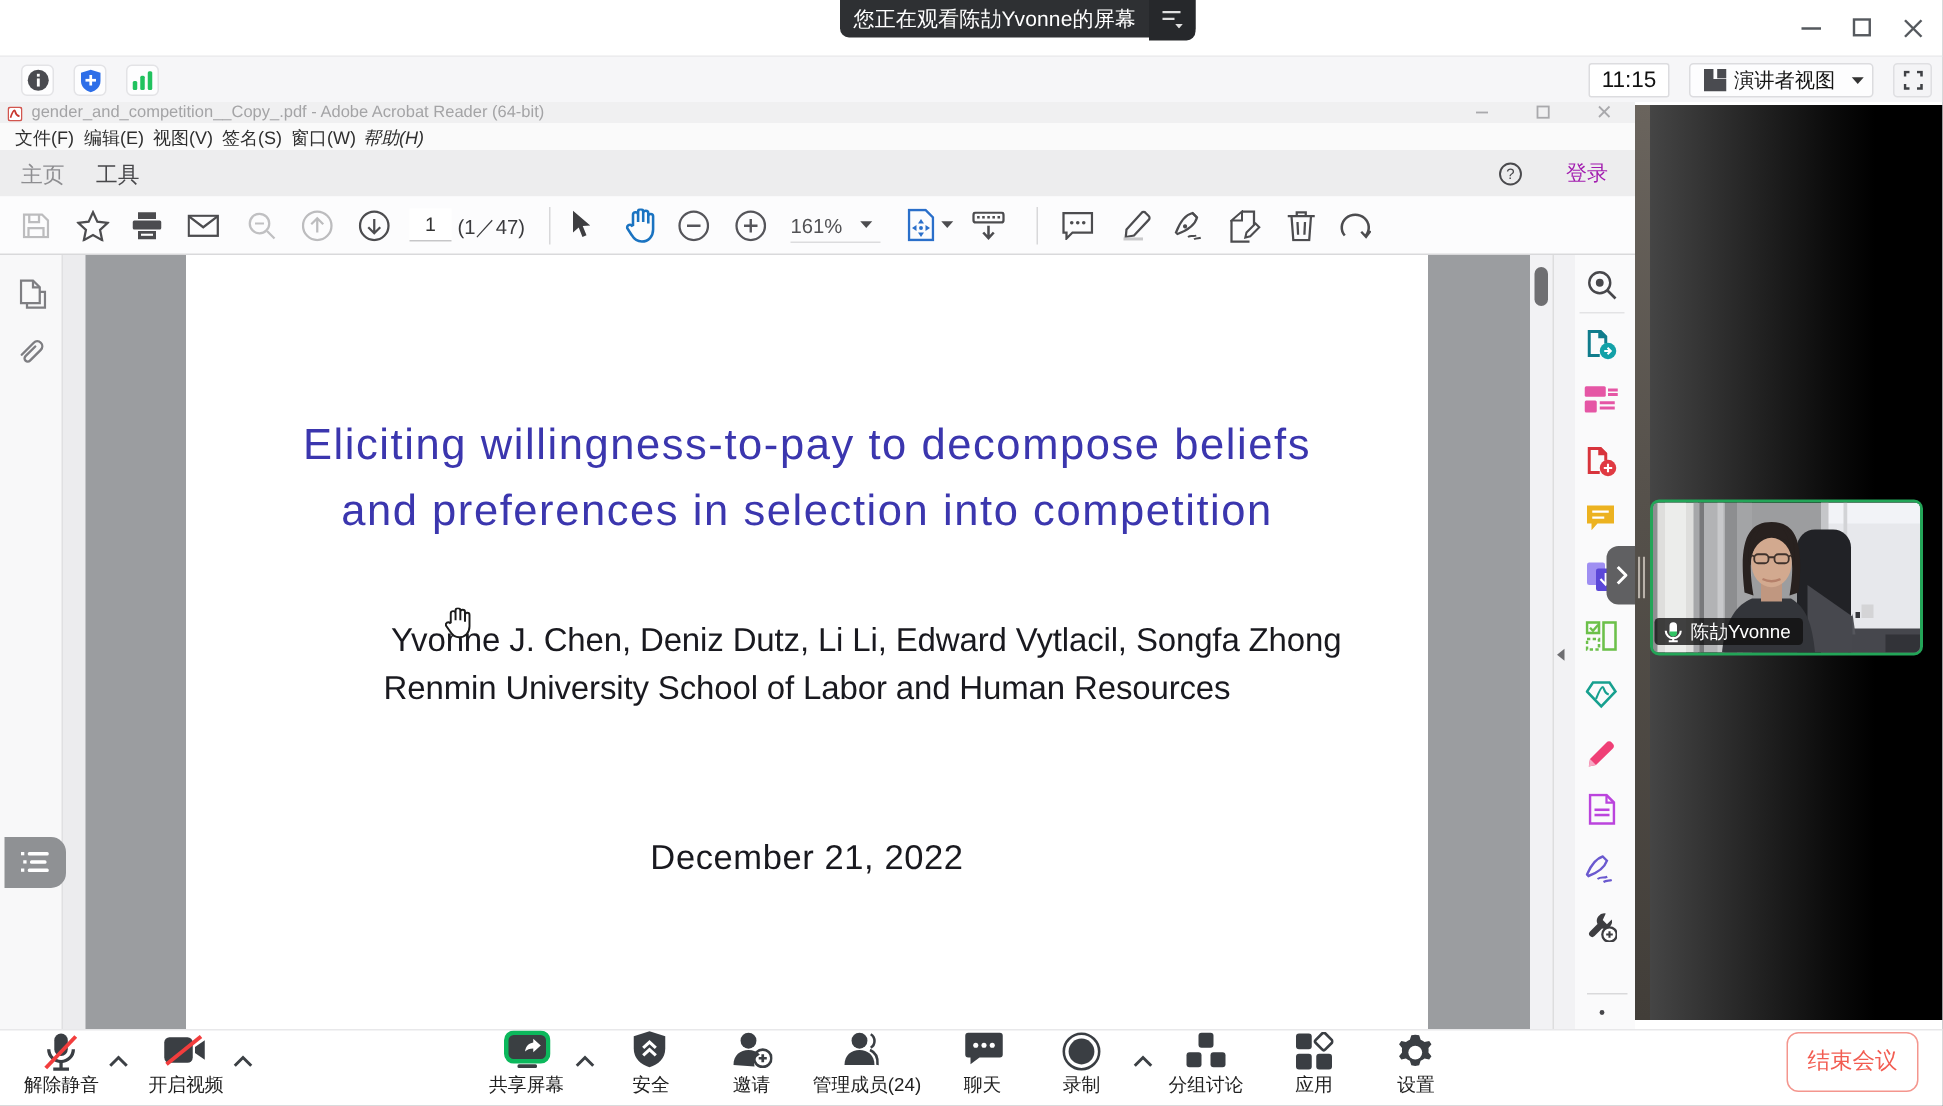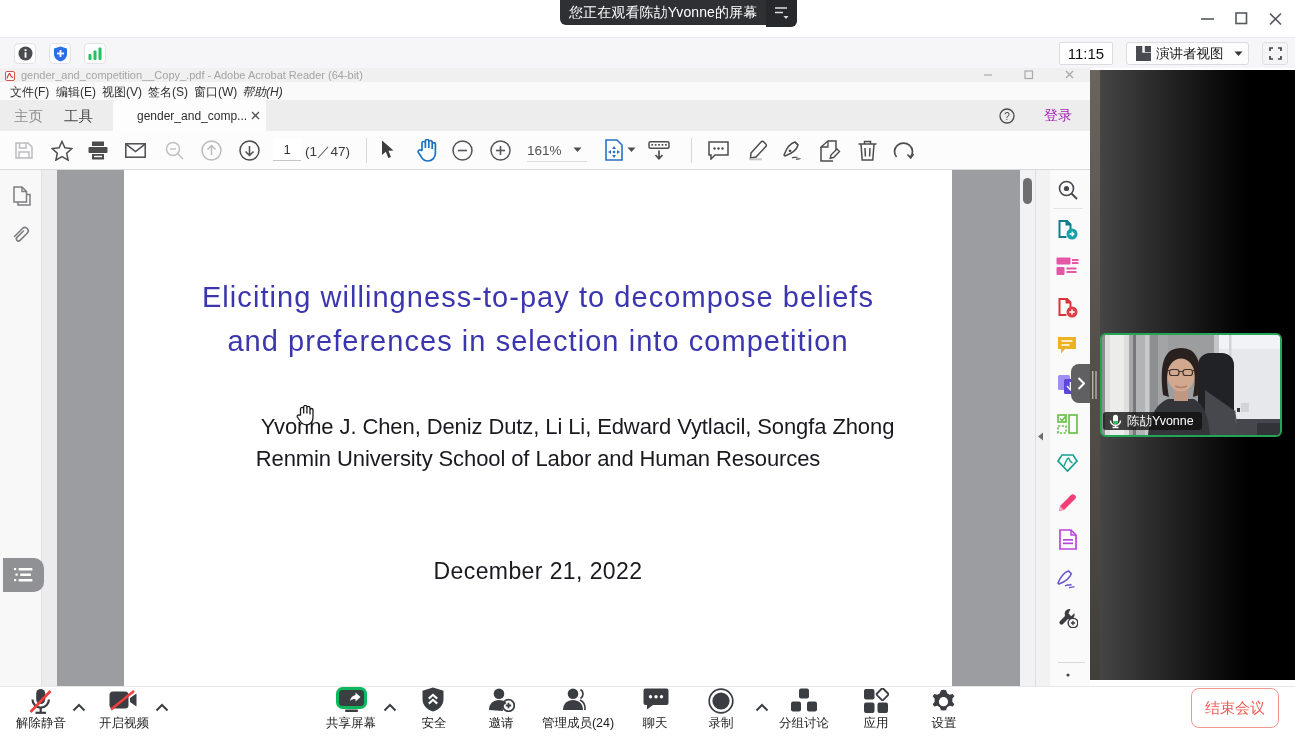--- a/index.html
+++ b/index.html
@@ -157,29 +157,20 @@
     <span style="left:56px;">编辑(E)</span>
     <span style="left:102px;">视图(V)</span>
     <span style="left:148px;">签名(S)</span>
     <span style="left:194px;">窗口(W)</span>
     <span style="left:242px;font-style:italic;">帮助(H)</span>
 </div>
 
 <div class="abs" id="tabbar">
   <span class="abs" style="left:14px; top:7px; font-size:14.5px; color:#8e8e91;">主页</span>
   <span class="abs" style="left:64px; top:7px; font-size:14.5px; color:#48484b;">工具</span>
-  <div id="tab">
-      <span class="abs" style="left:24px; top:8.5px; font-size:12px;">gender_and_comp...</span>
-    <svg class="abs" style="left:138px; top:11px;" width="9" height="9" viewBox="0 0 9 9">
-        <g stroke="#555" stroke-width="1.3">
-          <line x1="1" y1="1" x2="8" y2="8"></line>
-          <line x1="8" y1="1" x2="1" y2="8"></line>
-        </g>
-      </svg>
-  </div>
   <svg class="abs" style="left:999px; top:8px;" width="16" height="16" viewBox="0 0 16 16">
       <circle cx="8" cy="8" r="7" fill="none" stroke="#4a4a4d" stroke-width="1.3"></circle>
       <text x="8" y="11.5" text-anchor="middle" font-size="10" fill="#4a4a4d" font-family="Liberation Sans">?</text>
     </svg>
   <span class="abs" style="left:1044px; top:7px; font-size:14px; color:#a21caf;">登录</span>
 </div>
 
 <div class="abs" id="toolbar">
 
   <svg class="abs" style="left:15px; top:11px;" width="18" height="17" viewBox="0 0 18 17">

